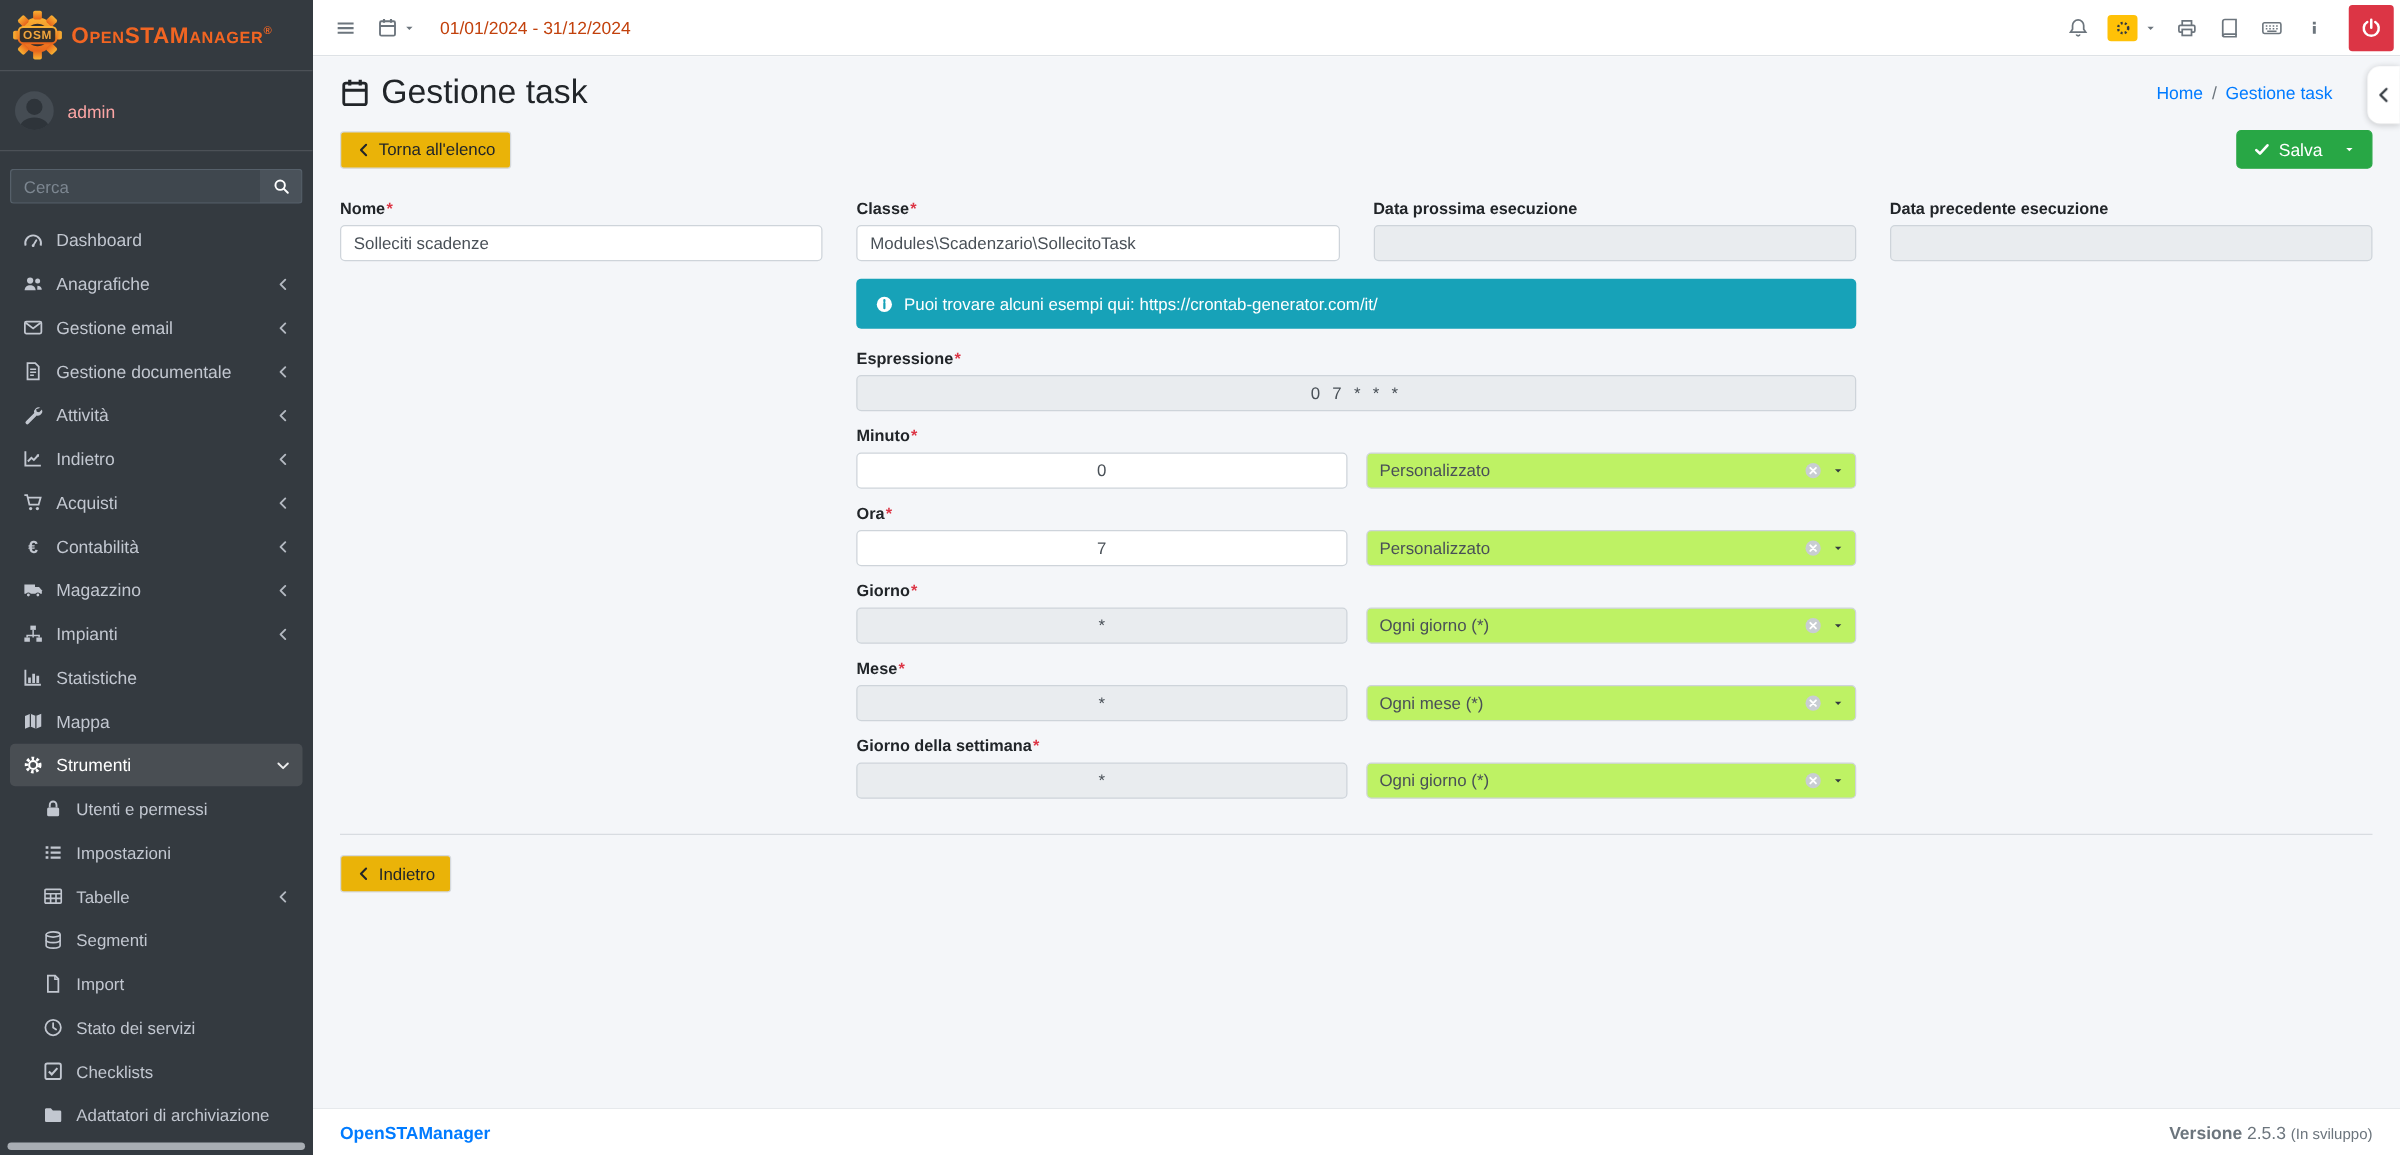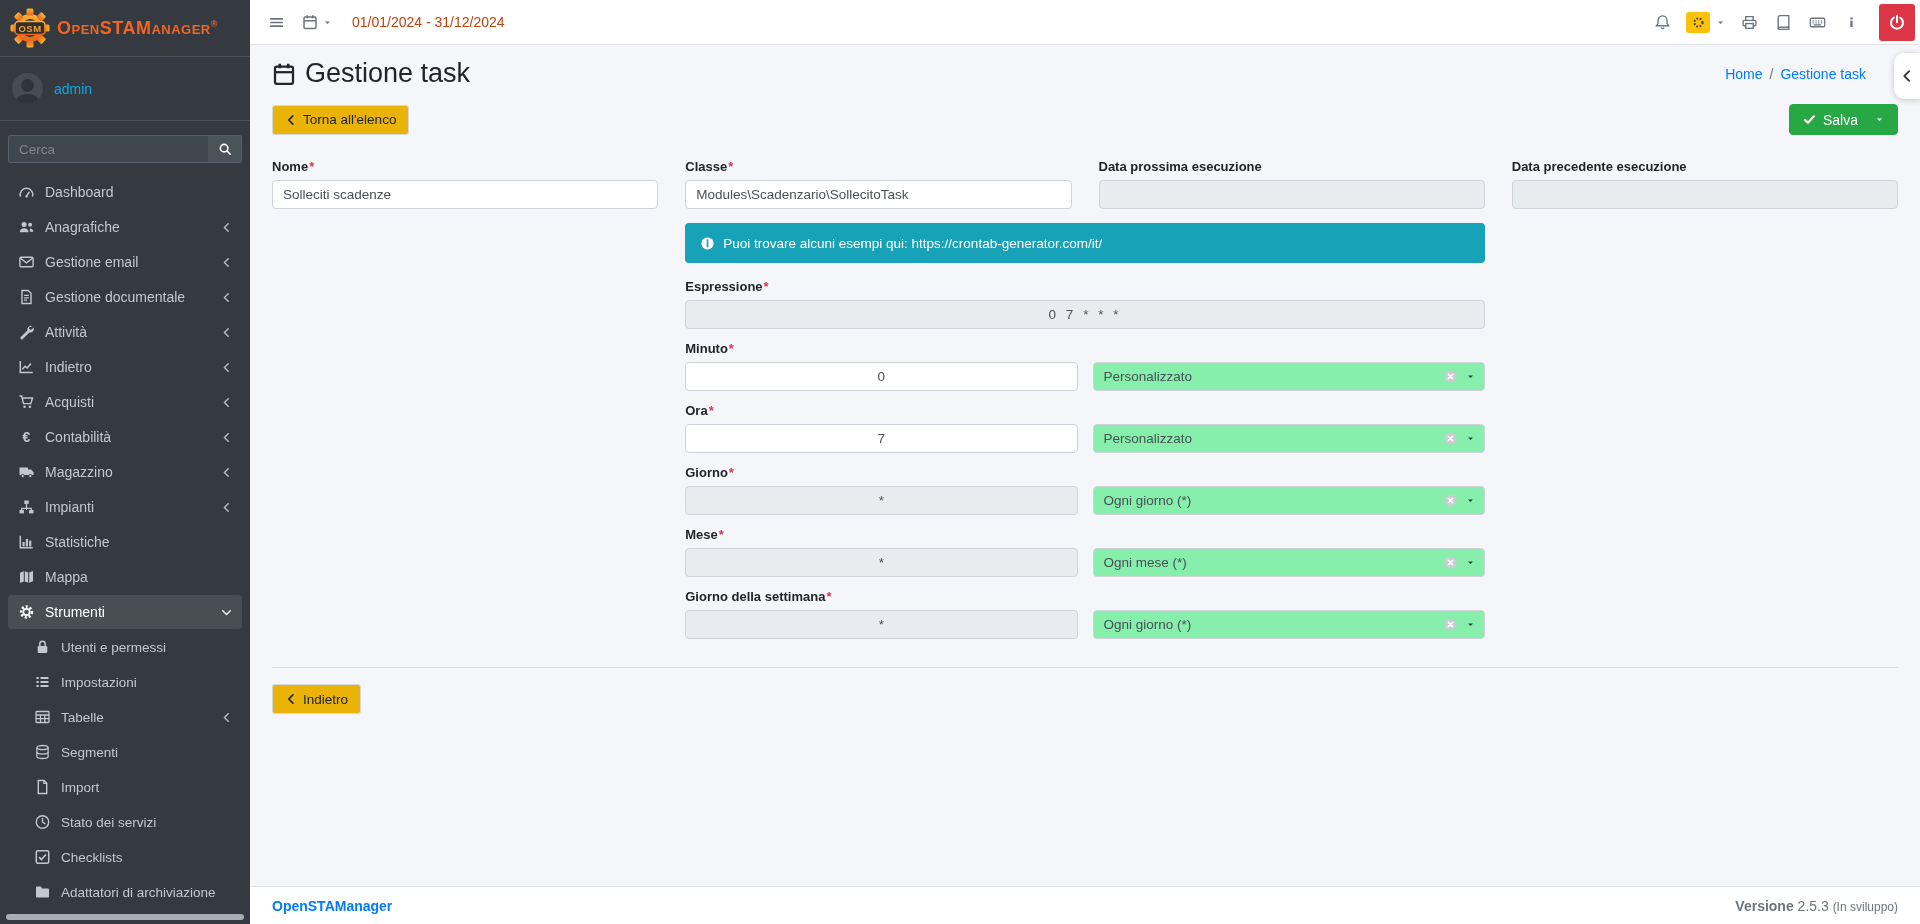--- a/index.html
+++ b/index.html
@@ -8,21 +8,21 @@
 
   
   .sidebar { position:fixed; left:0; top:0; width:250px; height:924px; background:#343a40; z-index:20; }
   .brand { height:57px; display:flex; align-items:center; padding:0 10px; border-bottom:1px solid rgba(255,255,255,.12); }
   .brand-name { font-variant:small-caps; font-weight:bold; font-size:18px; letter-spacing:.5px; color:#f26522; margin-left:7px; white-space:nowrap; }
   .brand-reg { font-size:9px; vertical-align:super; color:#f26522; }
   .user-panel { height:64px; display:flex; align-items:center; gap:11px; padding:0 10px 0 12px; border-bottom:1px solid rgba(255,255,255,.12); }
   .avatar { width:31px; height:31px; border-radius:50%; background:#454c53; position:relative; overflow:hidden; flex:none; }
   .avatar .head { position:absolute; left:9px; top:6px; width:13px; height:13px; border-radius:50%; background:#2e343a; }
   .avatar .body { position:absolute; left:4px; top:21px; width:23px; height:16px; border-radius:50%; background:#2e343a; }
-  .user-name { color:#0ea5e9; font-size:14px; }
+  .user-name { color:#fca5a5; font-size:14px; }
   .search-row { display:flex; margin:14px 8px 10px; height:28px; }
   .search-input { flex:1; background:#3f474e; border:1px solid #56606a; border-right:none; border-radius:3px 0 0 3px; color:#14b8a6; font-size:13.5px; padding:0 10px; outline:none; font-family:inherit; }
   .search-input::placeholder { color:#7d8791; }
   .search-btn { width:34px; background:#4a525a; border:1px solid #56606a; border-left:none; border-radius:0 3px 3px 0; color:#fff; display:flex; align-items:center; justify-content:center; cursor:pointer; }
   .menu { padding-top:2px; }
   .nav-item { display:flex; align-items:center; height:34px; margin:0 8px 1px; padding:0 10px; border-radius:4px; color:#c2c7d0; font-size:14px; cursor:pointer; }
   .nav-item.active { background:#494e53; color:#fff; }
   .nav-item.sub { padding-left:26px; font-size:13.5px; }
   .nav-icon { width:17px; height:16px; margin-right:10px; flex:none; }
   .nav-chev { width:11px; height:11px; margin-left:auto; opacity:.9; flex:none; }
@@ -57,21 +57,21 @@
   .f-label { font-size:13px; font-weight:bold; color:#212529; margin-bottom:6px; display:block; }
   .req { color:#dc3545; margin-left:1px; }
   .f-input { width:100%; height:29px; border:1px solid #ced4da; border-radius:4px; background:#fff; padding:0 10px; font-size:13.5px; color:#495057; font-family:inherit; outline:none; }
   .f-input.center { text-align:center; }
   .f-input.disabled { background:#e9ecef; }
   .banner { grid-column:2/4; margin-top:14px; background:#17a2b8; color:#fff; border-radius:4px; height:40px; display:flex; align-items:center; gap:8px; padding:0 15px; font-size:13.5px; }
   .esp-block { grid-column:2/4; margin-top:16px; }
   .esp-block .f-input { letter-spacing:3px; }
   .cron-row { grid-column:2/4; margin-top:12px; }
   .cron-controls { display:grid; grid-template-columns:1fr 1fr; gap:15px; }
-  .select { height:29px; border:1px solid #ced4da; border-radius:4px; background:#86efac; display:flex; align-items:center; padding:0 9px 0 10px; font-size:13.5px; color:#495057; cursor:pointer; }
+  .select { height:29px; border:1px solid #ced4da; border-radius:4px; background:#bef264; display:flex; align-items:center; padding:0 9px 0 10px; font-size:13.5px; color:#495057; cursor:pointer; }
   .select .sel-clear { margin-left:auto; color:#c8cdd2; width:15px; height:15px; }
   .select .sel-caret { width:9px; height:9px; color:#343a40; margin-left:8px; }
   .divider { margin:28px 22px 0; border-top:1px solid #d8dce1; }
   .back-row { padding:16px 22px; }
 
   .footer { position:fixed; left:250px; right:0; bottom:0; height:38px; background:#fff; border-top:1px solid #dee2e6; display:flex; align-items:center; justify-content:space-between; padding:0 22px; font-size:14px; z-index:10; }
   .footer-brand { color:#007bff; font-weight:bold; text-decoration:none; cursor:pointer; }
   .footer-right { color:#6c757d; }
   .footer-right b { color:#6c757d; }
   .ver-note { font-size:12px; }

